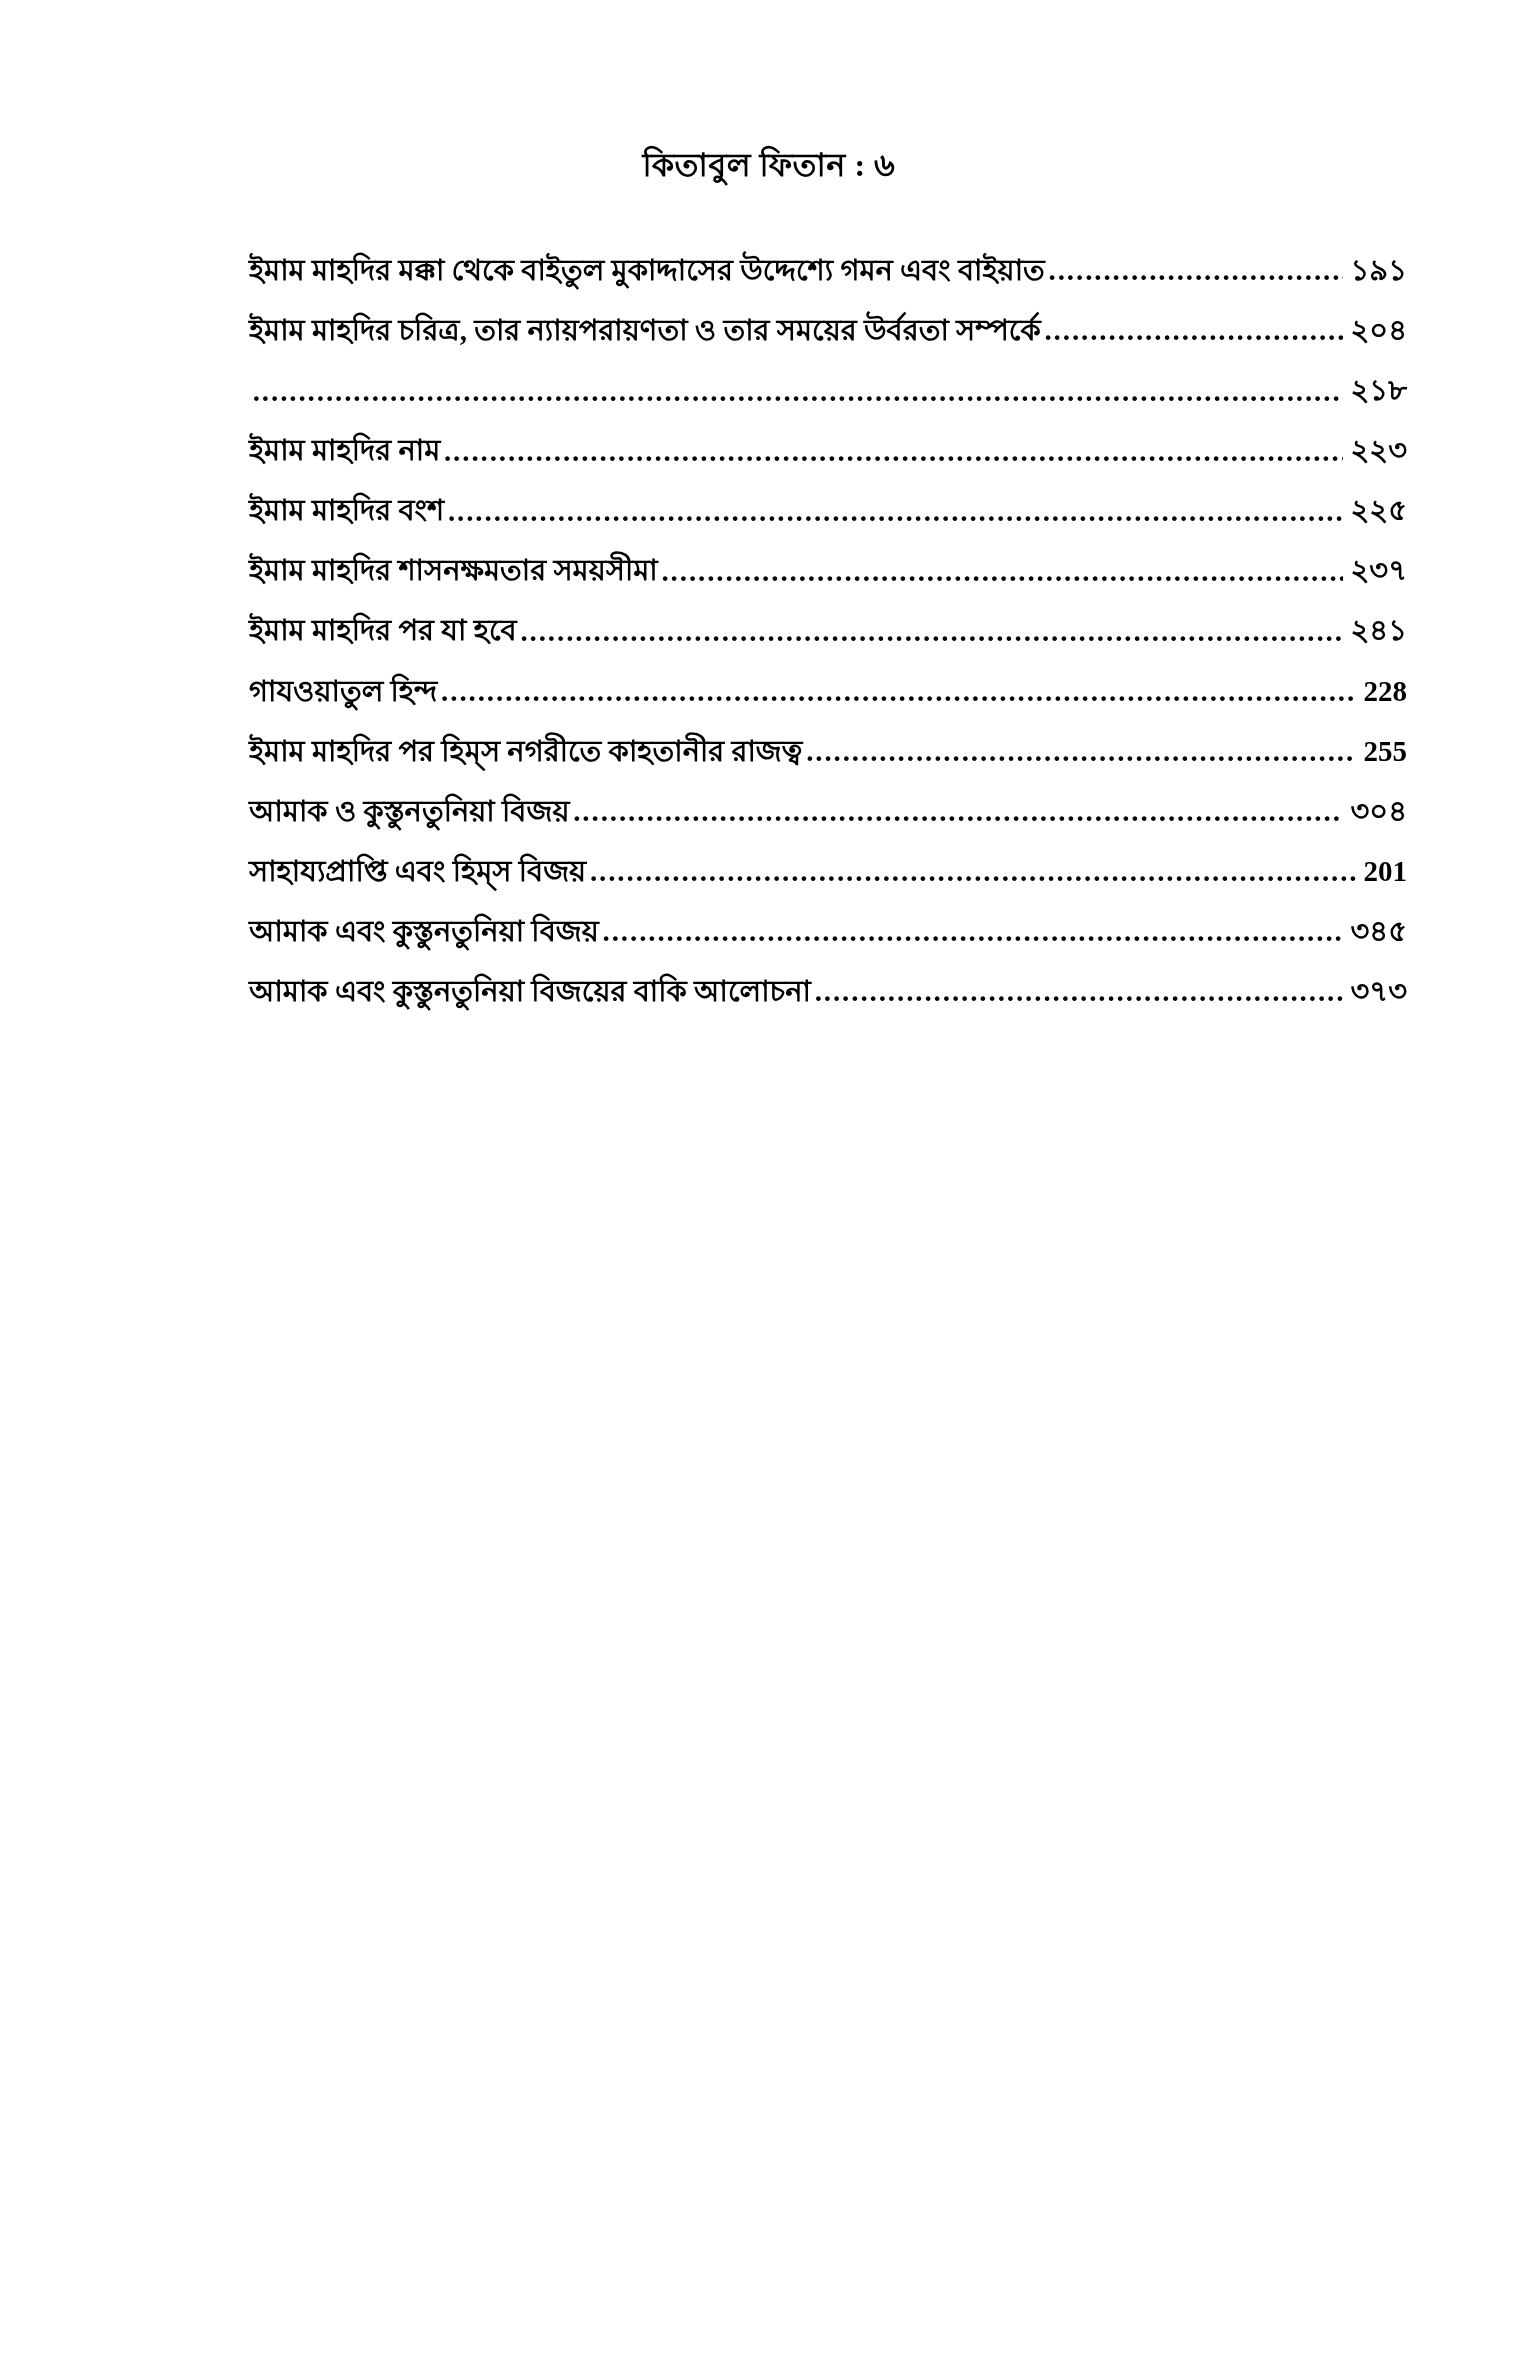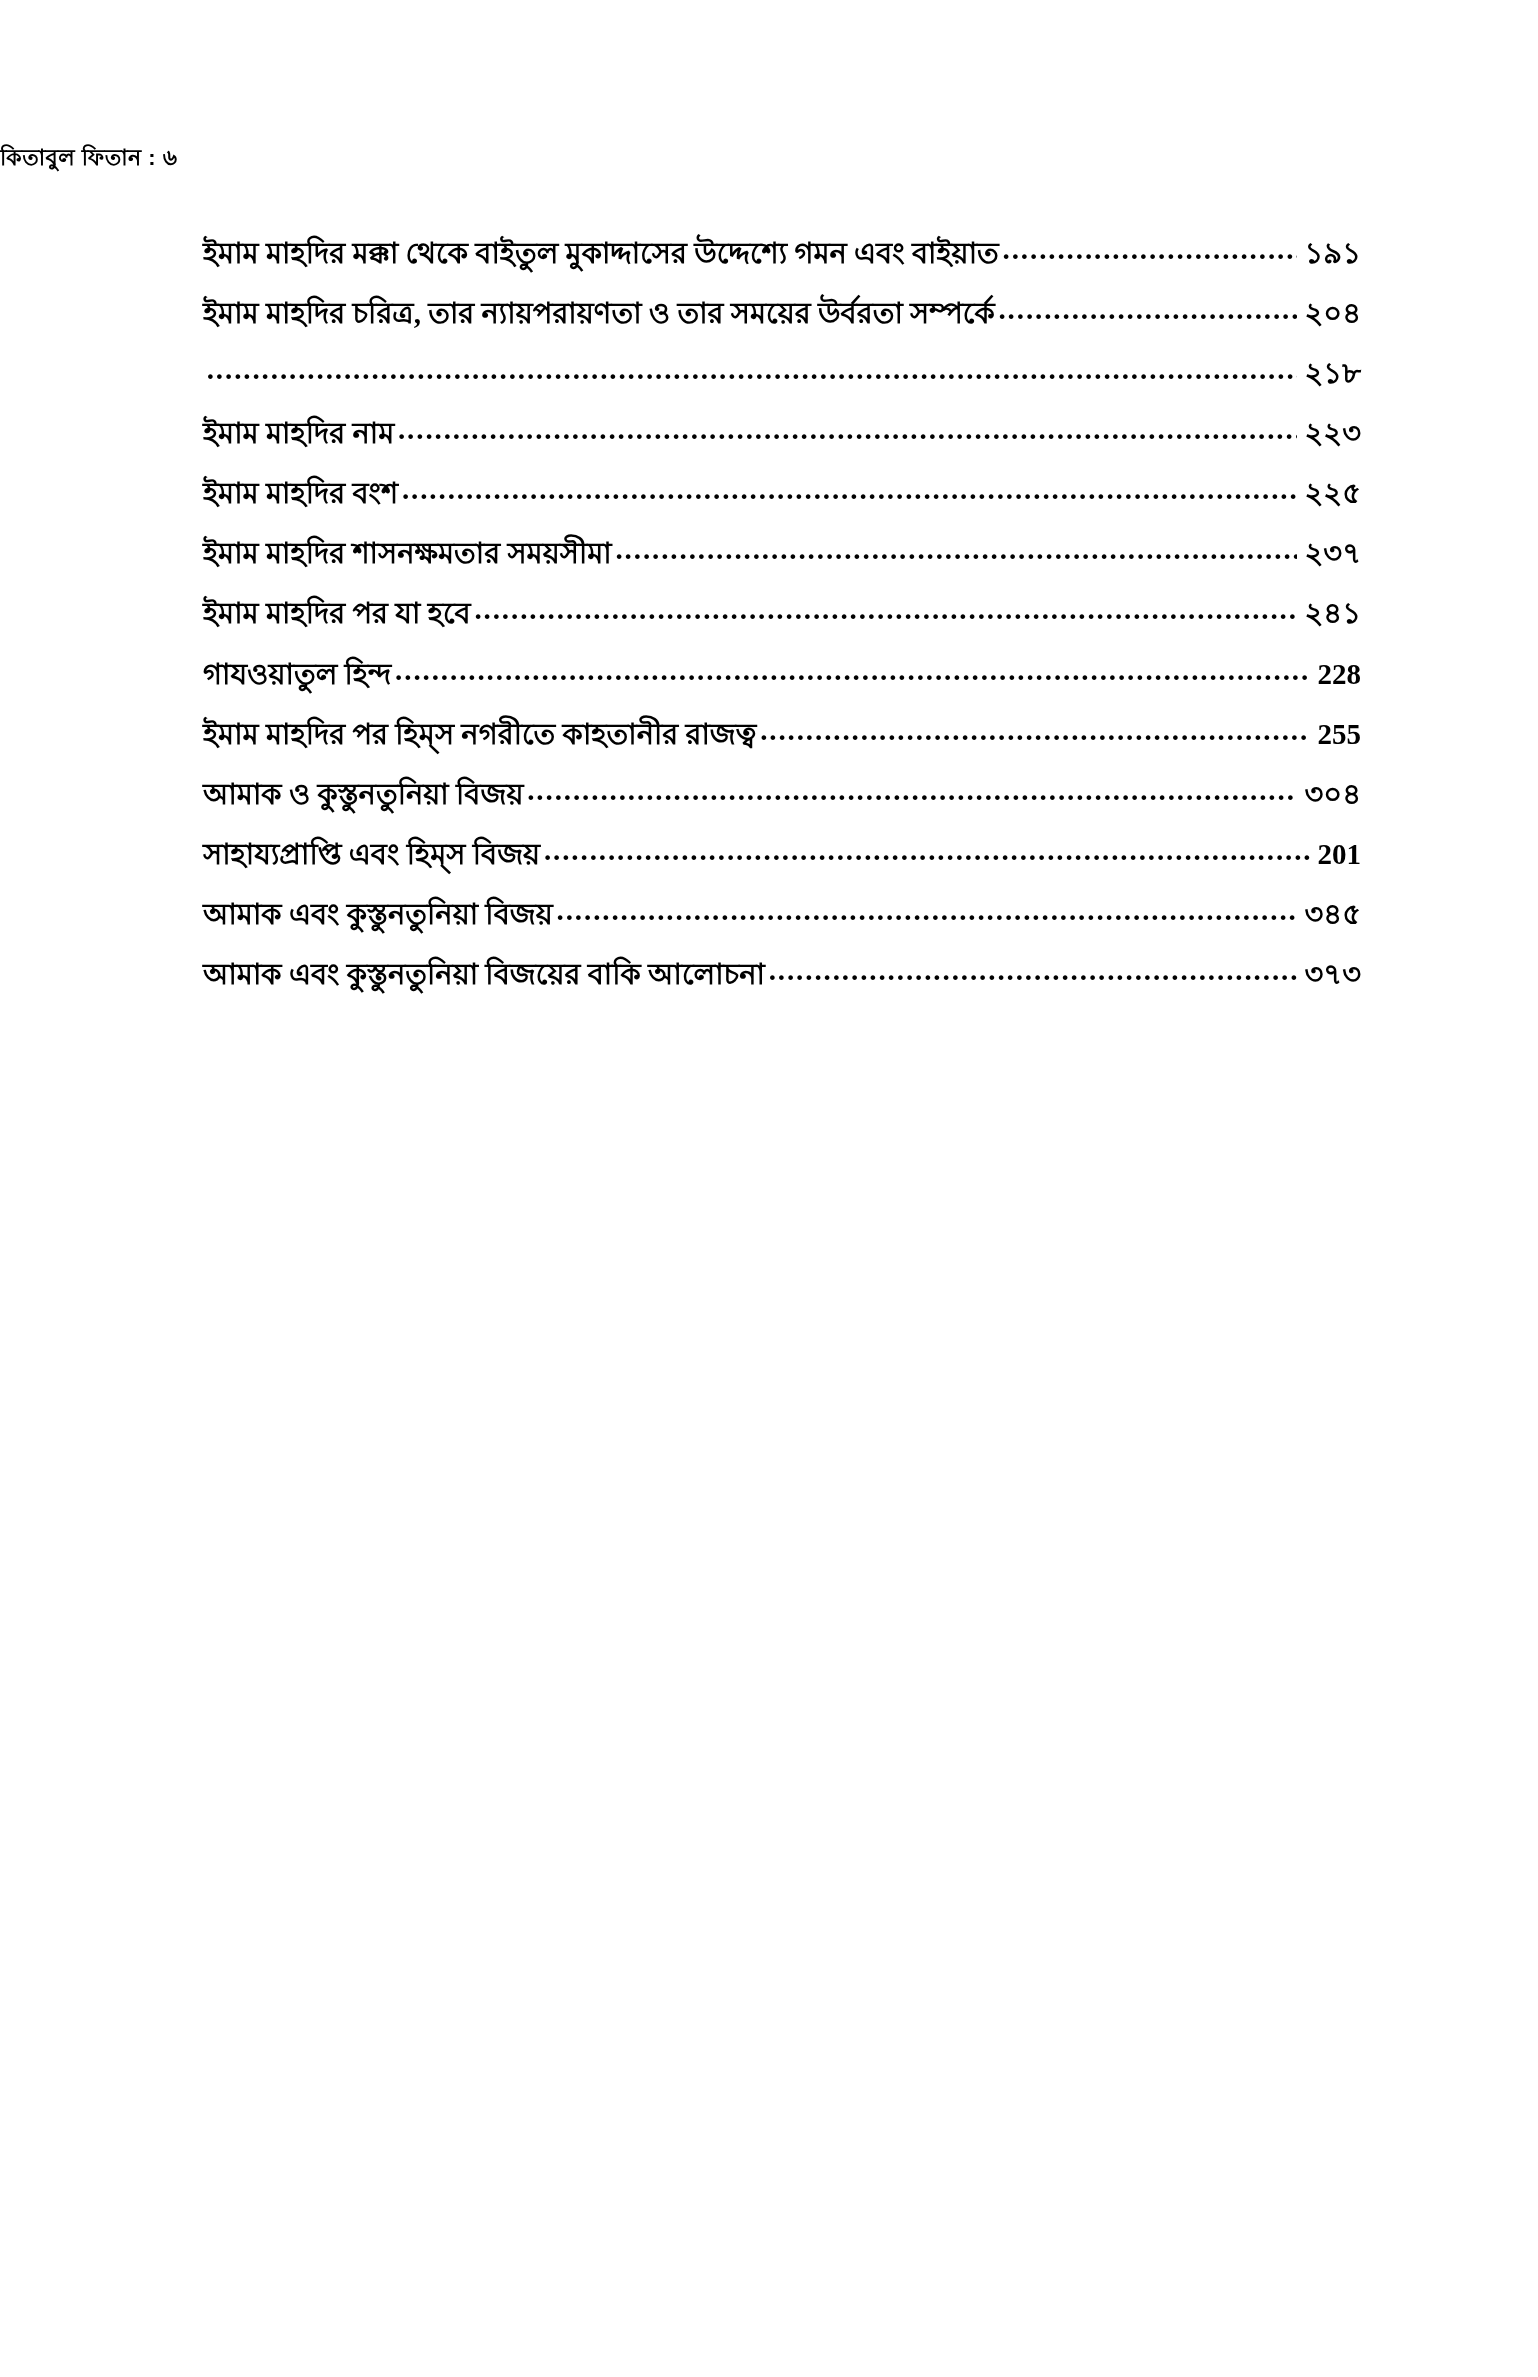--- a/index.html
+++ b/index.html
@@ -18,46 +18,47 @@
   .page {
     position: absolute;
     left: 0;
     top: 0;
     width: 1538px;
     height: 2377px;
     box-sizing: border-box;
     padding: 0;
   }
   .header {
-    text-align: left;
-    font-size: 22px;
+    text-align: center;
+    font-size: 32px;
     font-weight: 700;
     letter-spacing: 0.5px;
     margin-top: 140px;
     margin-bottom: 0;
-    font-family: Liberation Sans, sans-serif;
+    font-family: Liberation Serif, serif;
   }
   .toc {
     margin-top: 58px;
     padding-left: 203px;
     padding-right: 177px;
   }
   .toc-entry {
     display: block;
     font-size: 29px;
     font-weight: 700;
     line-height: 1.30;
     margin-bottom: 22.4px;
     white-space: nowrap;
     position: relative;
   }
   .toc-entry .row {
     display: flex;
-    align-items: flex-start;
+    align-items: center;
     width: 100%;
+    margin-left: 46px;
   }
   .toc-title {
     flex: 0 0 auto;
     white-space: nowrap;
   }
   .toc-dots {
     flex: 1 1 auto;
     overflow: hidden;
     white-space: nowrap;
     margin: 0 3.7px;

